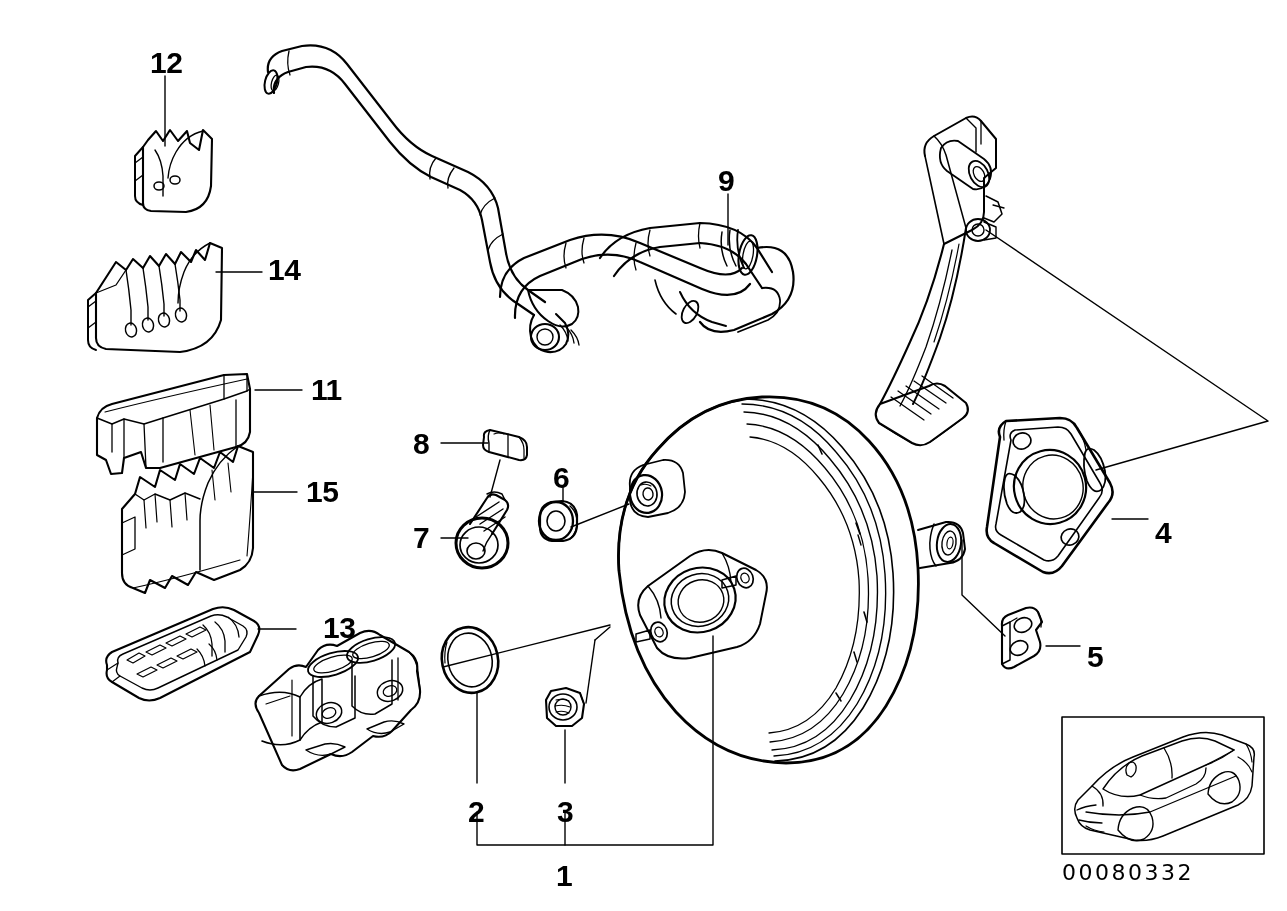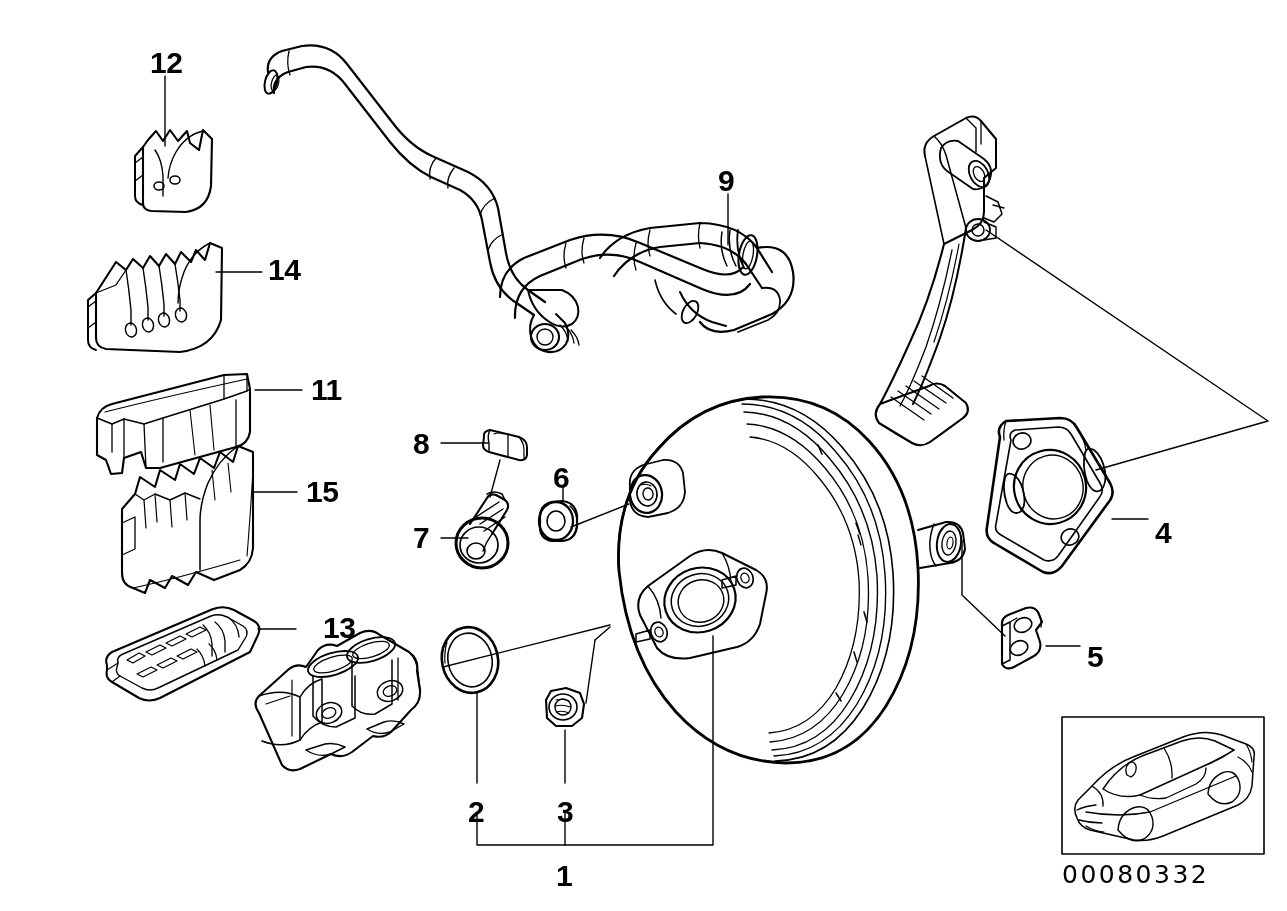--- a/index.html
+++ b/index.html
@@ -12,21 +12,21 @@
   #stage{position:absolute;left:0;top:0;width:1287px;height:911px;}
   #art{position:absolute;left:0;top:0;width:1287px;height:911px;}
   .callout{
     position:absolute;font-weight:bold;color:#000;
     font-family:"Liberation Sans","DejaVu Sans",sans-serif;
     line-height:1;white-space:nowrap;letter-spacing:-0.5px;
   }
   .c-num{font-size:30px;}
   .diagram-id{
     position:absolute;left:1062px;top:860px;
-    font-size:25px;color:#000;letter-spacing:2.5px;
+    font-size:22px;color:#000;letter-spacing:2.5px;
     font-family:"DejaVu Sans",sans-serif;white-space:nowrap;
   }
 </style>
 </head>
 <body>
 
 <div id="stage">
 
 <svg id="art" viewBox="0 0 1287 911" xmlns="http://www.w3.org/2000/svg">
   <rect x="0" y="0" width="1287" height="911" fill="#ffffff"></rect>

